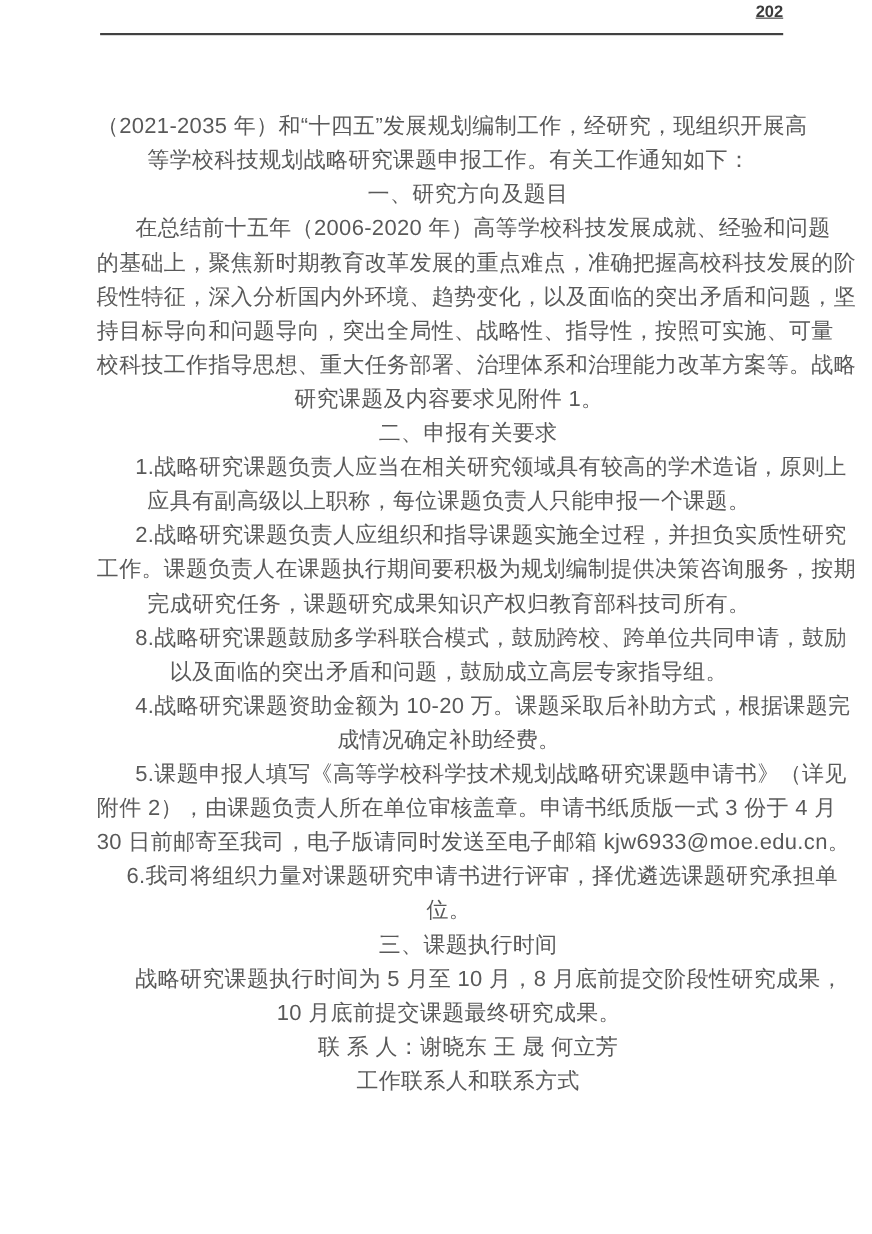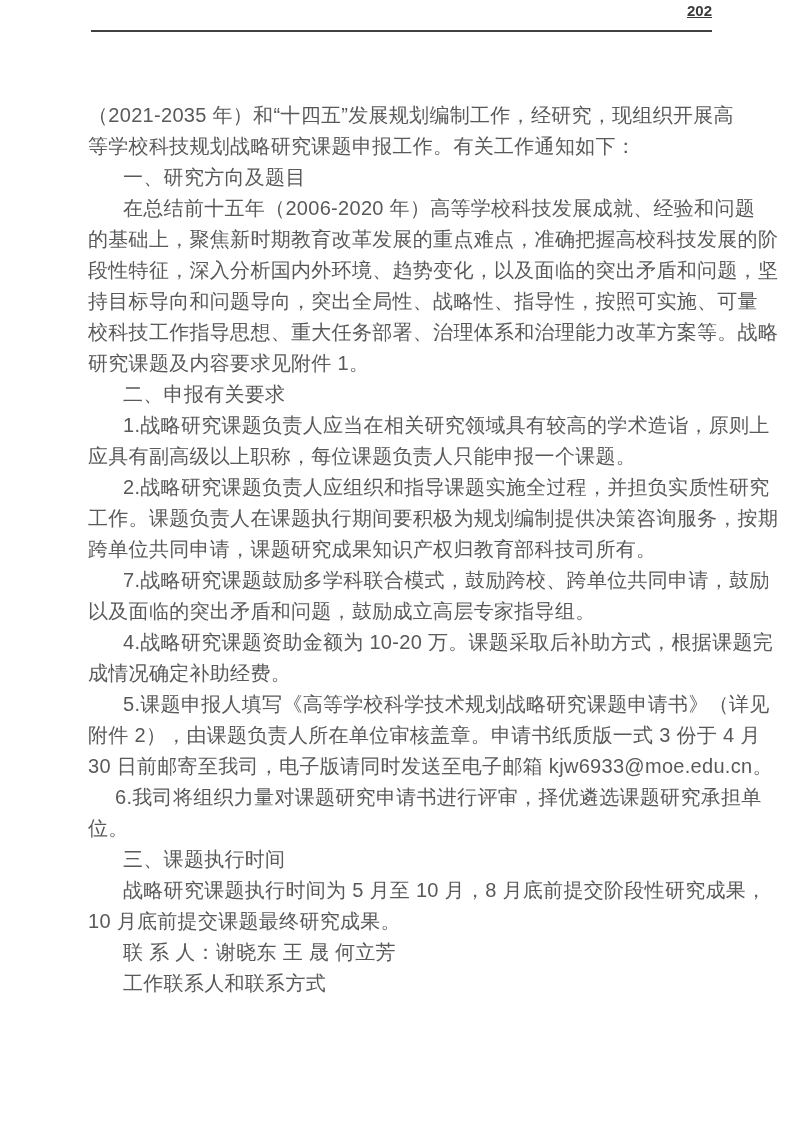--- a/index.html
+++ b/index.html
@@ -38,20 +38,21 @@
     left: 88px;
     width: 640px;
     font-size: 20px;
     line-height: 31px;
     color: #595959;
     letter-spacing: 0.3px;
   }
   .line {
     height: 31px;
     white-space: nowrap;
+    text-align: center;
   }
   .ind  { padding-left: 35px; }  
   .ind6 { padding-left: 27px; }  
 </style>
 </head>
 <body>
 
 <div class="page">
 
   <div class="page-number">202</div>
@@ -65,22 +66,22 @@
     <div class="line">的基础上，聚焦新时期教育改革发展的重点难点，准确把握高校科技发展的阶</div>
     <div class="line">段性特征，深入分析国内外环境、趋势变化，以及面临的突出矛盾和问题，坚</div>
     <div class="line">持目标导向和问题导向，突出全局性、战略性、指导性，按照可实施、可量</div>
     <div class="line">校科技工作指导思想、重大任务部署、治理体系和治理能力改革方案等。战略</div>
     <div class="line">研究课题及内容要求见附件 1。</div>
     <div class="line ind">二、申报有关要求</div>
     <div class="line ind">1.战略研究课题负责人应当在相关研究领域具有较高的学术造诣，原则上</div>
     <div class="line">应具有副高级以上职称，每位课题负责人只能申报一个课题。</div>
     <div class="line ind">2.战略研究课题负责人应组织和指导课题实施全过程，并担负实质性研究</div>
     <div class="line">工作。课题负责人在课题执行期间要积极为规划编制提供决策咨询服务，按期</div>
-    <div class="line">跨单位共同申请，课题研究成果知识产权归教育部科技司所有。</div>
-    <div class="line ind">7.战略研究课题鼓励多学科联合模式，鼓励跨校、跨单位共同申请，鼓励</div>
+    <div class="line">完成研究任务，课题研究成果知识产权归教育部科技司所有。</div>
+    <div class="line ind">8.战略研究课题鼓励多学科联合模式，鼓励跨校、跨单位共同申请，鼓励</div>
     <div class="line">以及面临的突出矛盾和问题，鼓励成立高层专家指导组。</div>
     <div class="line ind">4.战略研究课题资助金额为 10-20 万。课题采取后补助方式，根据课题完</div>
     <div class="line">成情况确定补助经费。</div>
     <div class="line ind">5.课题申报人填写《高等学校科学技术规划战略研究课题申请书》（详见</div>
     <div class="line">附件 2），由课题负责人所在单位审核盖章。申请书纸质版一式 3 份于 4 月</div>
     <div class="line">30 日前邮寄至我司，电子版请同时发送至电子邮箱 kjw6933@moe.edu.cn。</div>
     <div class="line ind6">6.我司将组织力量对课题研究申请书进行评审，择优遴选课题研究承担单</div>
     <div class="line">位。</div>
     <div class="line ind">三、课题执行时间</div>
     <div class="line ind">战略研究课题执行时间为 5 月至 10 月，8 月底前提交阶段性研究成果，</div>

